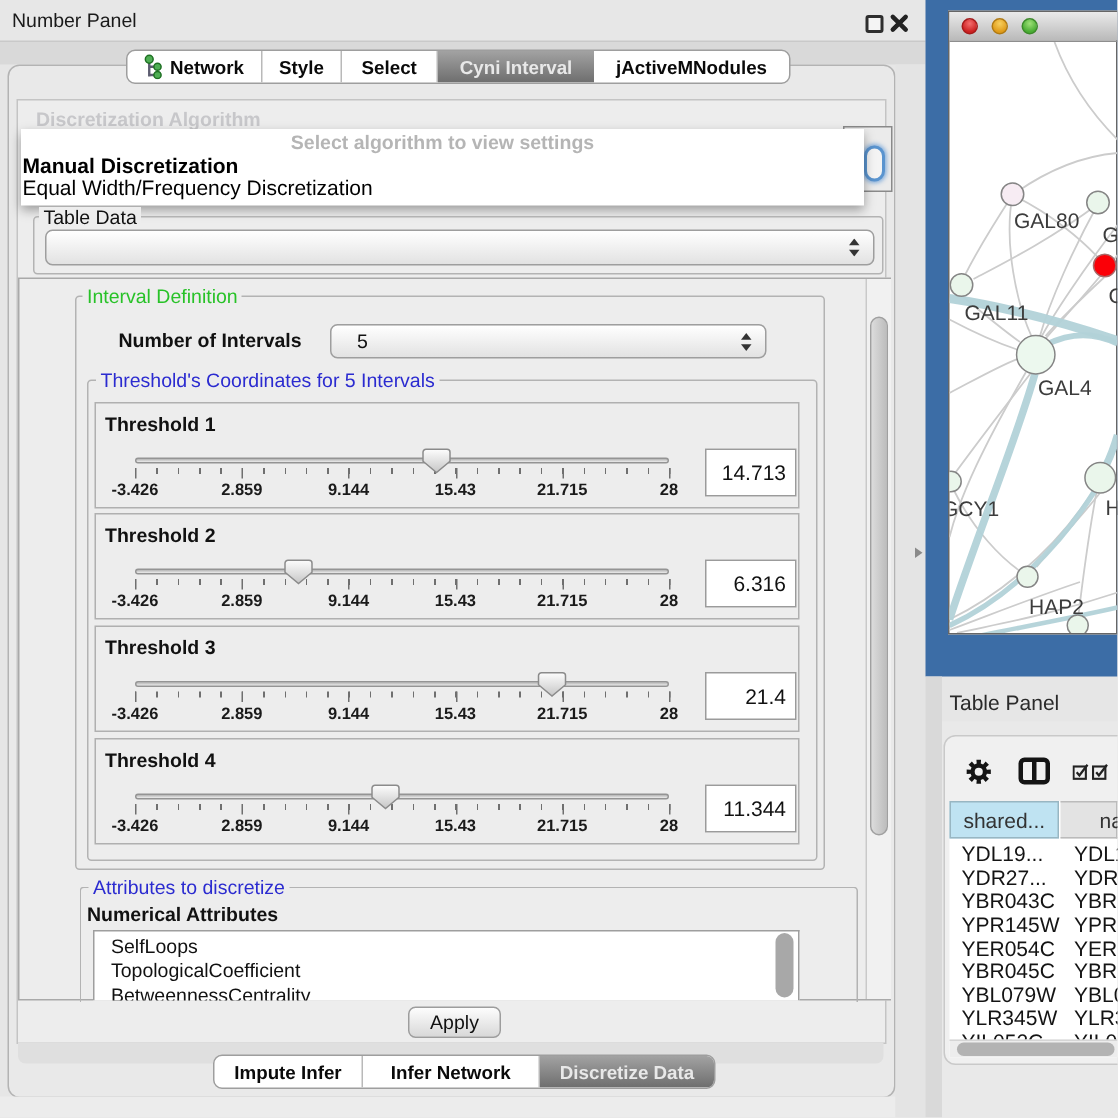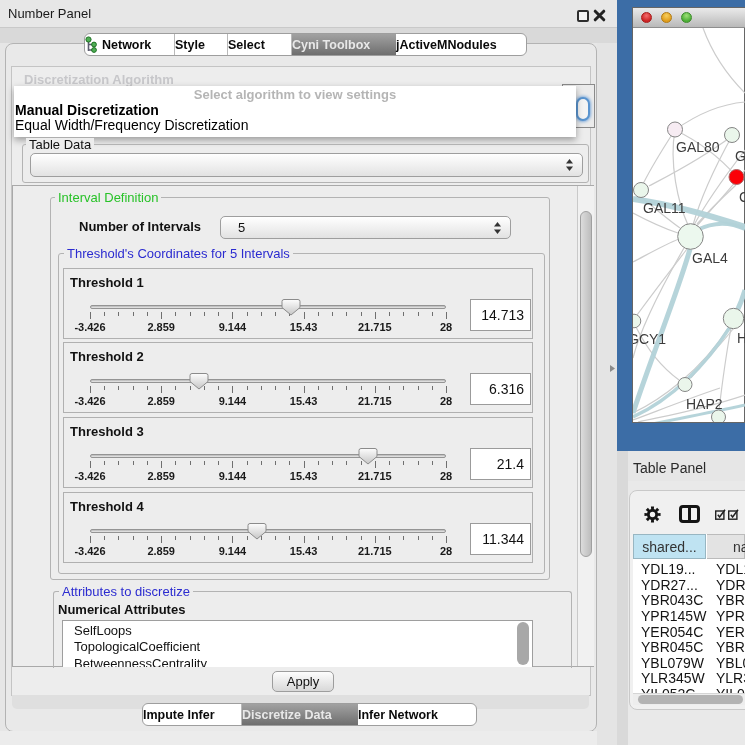--- a/index.html
+++ b/index.html
@@ -6,21 +6,21 @@
        font-family:"Liberation Sans",sans-serif;background:#e6e6e6;}
   .abs{position:absolute;}
   .grp{position:absolute;border:1px solid #b3b3b3;border-radius:3px;}
   .grpt{position:absolute;background:#ededed;padding:0 3px;font-size:13px;line-height:13px;}
   .combo{position:absolute;border:1px solid #9e9e9e;border-radius:5px;
          background:linear-gradient(#ffffff,#e2e2e2);font-size:13px;color:#111;}
   .ctext{position:absolute;left:10px;top:0;bottom:0;display:flex;align-items:center;}
   .carr{position:absolute;right:8px;top:50%;transform:translateY(-50%);}
   .tabbar{position:absolute;background:#fff;border:1px solid #9e9e9e;border-radius:6px;
           display:flex;overflow:hidden;}
-  .tab{font-size:12.5px;font-weight:bold;color:#0a0a0a;display:flex;align-items:center;
+  .tab{font-size:12.5px;font-weight:bold;color:#0a0a0a;display:flex;align-items:center;justify-content:center;
        border-right:1px solid #b9b9b9;box-sizing:border-box;}
   .tab:last-child{border-right:none;}
   .tabsel{background:linear-gradient(#a2a2a2,#6e6e6e);color:#e8e8e8;border-right:none;}
   .blk{position:absolute;border:1px solid #b0b0b0;}
   .bold{font-weight:bold;}
   .lbl{position:absolute;font-size:13px;color:#111;white-space:nowrap;}
   .tick{position:absolute;width:1px;background:#6f6f6f;}
   .tlab{position:absolute;font-size:11px;font-weight:bold;color:#1a1a1a;transform:translateX(-50%);white-space:nowrap;}
   .vbox{position:absolute;background:#fff;border:1px solid #9b9b9b;font-size:14px;color:#111;
         text-align:right;}
@@ -38,21 +38,21 @@
 <div class="abs" style="left:12px;top:695px;width:577px;height:14px;background:#dfdfdf;border-radius:0 0 5px 5px;"></div>
 <div class="tabbar" style="left:84px;top:33px;width:441px;height:21px;">
 <div class="tab" style="width:90px;"><svg width="13" height="17" viewBox="0 0 13 17" style="margin-right:4px;">
         <path d="M3.5 4 V15 M3.5 8.5 H7.5 M3.5 14 H7.5" stroke="#5c5c70" stroke-width="1.6" fill="none"></path>
         <circle cx="3.5" cy="3.5" r="2.6" fill="#4fae54" stroke="#1e7023" stroke-width="1"></circle>
         <circle cx="9" cy="8.5" r="2.4" fill="#4fae54" stroke="#1e7023" stroke-width="1"></circle>
         <circle cx="9" cy="14" r="2.4" fill="#4fae54" stroke="#1e7023" stroke-width="1"></circle>
       </svg>Network</div>
 <div class="tab" style="width:53px;">Style</div>
 <div class="tab" style="width:64px;">Select</div>
-<div class="tab tabsel" style="width:104px;">Cyni Toolbox</div>
+<div class="tab tabsel" style="width:104px;">Cyni Interval</div>
 <div class="tab" style="width:130px;">jActiveMNodules</div>
 </div>
 <div class="abs bold" style="left:24px;top:72px;font-size:13px;color:#c7c7ca;">Discretization Algorithm</div>
 <div class="abs" style="left:562px;top:84px;width:31px;height:42px;background:#ebebeb;border:1px solid #8a8a8a;"></div>
 <div class="abs" style="left:576px;top:97px;width:10px;height:20px;background:#f4f4f4;border:2px solid #5a94cf;border-radius:7px;box-shadow:0 0 3px 1px rgba(100,155,215,0.8);"></div>
 <div class="abs" style="left:14px;top:86px;width:562px;height:51px;background:#ffffff;box-shadow:0 3px 7px rgba(0,0,0,0.35);"></div>
 <div class="abs bold" style="left:14px;top:87px;width:562px;text-align:center;font-size:13px;color:#b5b5b5;">Select algorithm to view settings</div>
 <div class="abs bold" style="left:15px;top:102px;font-size:14px;color:#000;">Manual Discretization</div>
 <div class="abs" style="left:15px;top:117px;font-size:14px;color:#000;">Equal Width/Frequency Discretization</div>
 <div class="grp" style="left:22px;top:144px;width:565px;height:37px;"></div>
@@ -187,22 +187,22 @@
 <div class="lbl bold" style="left:58px;top:602px;">Numerical Attributes</div>
 <div class="abs" style="left:62px;top:620px;width:471px;height:47px;background:#fff;border:1px solid #9e9e9e;border-bottom:none;box-sizing:border-box;"></div>
 <div class="lbl" style="left:74px;top:623px;">SelfLoops</div>
 <div class="lbl" style="left:74px;top:639px;">TopologicalCoefficient</div>
 <div class="lbl" style="left:74px;top:656px;">BetweennessCentrality</div>
 <div class="abs" style="left:62px;top:667px;width:471px;height:4px;background:#ededed;"></div>
 <div class="abs" style="left:517px;top:622px;width:12px;height:43px;background:#a8a8a8;border-radius:6px;"></div>
 <div class="abs" style="left:272px;top:671px;width:60px;height:19px;background:linear-gradient(#fdfdfd,#d8d8d8);border:1px solid #9d9d9d;border-radius:5px;font-size:13px;color:#111;text-align:center;line-height:19px;">Apply</div>
 <div class="tabbar" style="left:142px;top:703px;width:333px;height:21px;">
 <div class="tab" style="width:99px;">Impute Infer</div>
+<div class="tab" style="width:118px;">Infer Network</div>
 <div class="tab tabsel" style="width:116px;">Discretize Data</div>
-<div class="tab" style="width:118px;">Infer Network</div>
 </div>
 <div class="abs" style="left:0;top:731px;width:597px;height:14px;background:#ececec;"></div>
 <div class="abs" style="left:597px;top:43px;width:20px;height:702px;background:#e4e4e4;"></div>
 <svg class="abs" style="left:609px;top:364px;" width="7" height="9" viewBox="0 0 7 9">
     <path d="M1 1 L6 4.5 L1 8 Z" fill="#8a8a8a"></path>
   </svg>
 <div class="abs" style="left:617px;top:0;width:128px;height:451px;background:#3c6da6;"></div>
 <div class="abs" style="left:632px;top:7px;width:113px;height:416px;background:#fff;border:1px solid #666;box-sizing:border-box;"></div>
 <div class="abs" style="left:633px;top:8px;width:112px;height:20px;background:linear-gradient(#eaeaea,#b9b9b9);border-bottom:1px solid #8e8e8e;box-sizing:border-box;"></div>
 <div class="abs" style="left:641.0px;top:11.5px;width:11px;height:11px;border-radius:50%;background:radial-gradient(circle at 50% 30%, #f46d6d, #cc2222 70%);border:1px solid #a51b1b;box-sizing:border-box;"></div>

